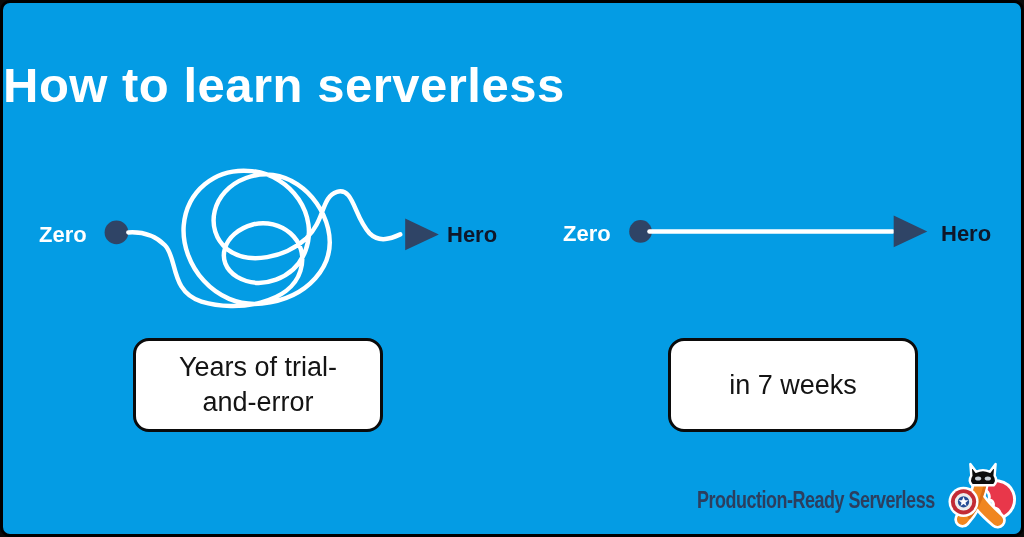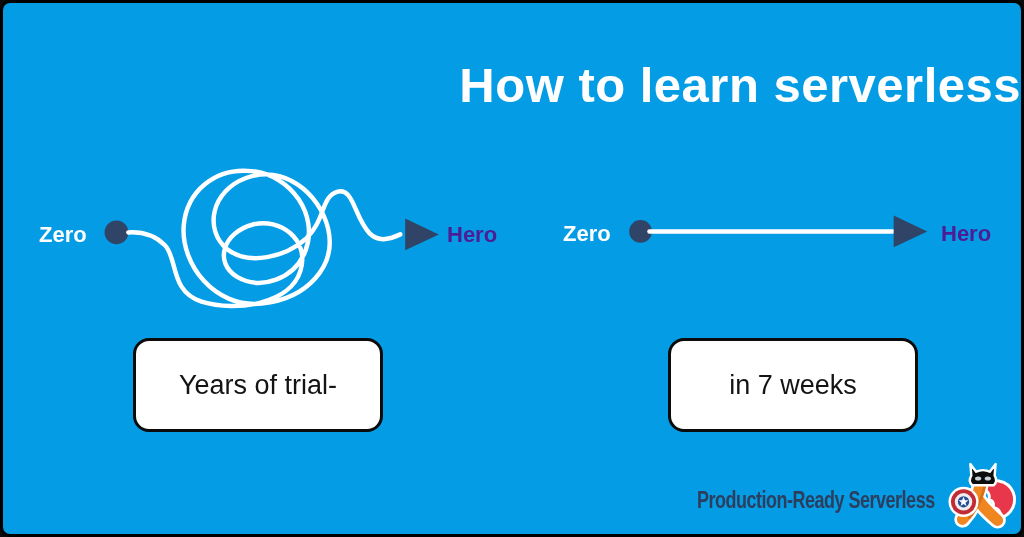--- a/index.html
+++ b/index.html
@@ -15,41 +15,41 @@
     background: #049CE4;
     border: 3px solid #000;
     border-radius: 10px;
     overflow: hidden;
   }
   .title {
     position: absolute;
     left: 0; right: 0;
     top: 54px;
     margin: 0;
-    text-align: right;
+    text-align: left;
     font-size: 49px;
     font-weight: 700;
     letter-spacing: 0.5px;
     color: #ffffff;
   }
   .diagram {
     position: absolute;
     inset: 0;
     width: 100%;
     height: 100%;
   }
   .label {
     position: absolute;
     font-size: 22px;
     font-weight: 700;
     line-height: 28px;
     color: #ffffff;
     white-space: nowrap;
   }
-  .label.hero { color: #4c1d95; }
+  .label.hero { color: #0f172a; }
   .caption-box {
     position: absolute;
     top: 335px;
     width: 250px;
     height: 94px;
     background: #ffffff;
     border: 3px solid #0b0b0b;
     border-radius: 16px;
     box-sizing: border-box;
     display: flex;
@@ -117,20 +117,21 @@
     <polygon points="898,215 932,231 898,247" fill="#2F4466"></polygon>
   </svg>
 
   <div class="label" style="left:36px; top:218px;">Zero</div>
   <div class="label hero" style="left:444px; top:218px;">Hero</div>
   <div class="label" style="left:560px; top:217px;">Zero</div>
   <div class="label hero" style="left:938px; top:217px;">Hero</div>
 
   <div class="caption-box left">
     <span>Years of trial-</span>
+    <span>and-error</span>
   </div>
   <div class="caption-box right">
     <span>in 7 weeks</span>
   </div>
 
   <div class="brand-name">Production-Ready Serverless</div>
 
   <svg class="mascot" viewBox="0 0 76 72" aria-hidden="true">
 
     <path d="M34 26 C 48 14 65 19 70 31 C 74 41 70 53 57 58 C 58 52 55 47 49 47 C 51 43 49 39 45 39 C 47 33 43 28 37 27 Z" fill="#E8374A" stroke="#ffffff" stroke-width="3" stroke-linejoin="round"></path>

